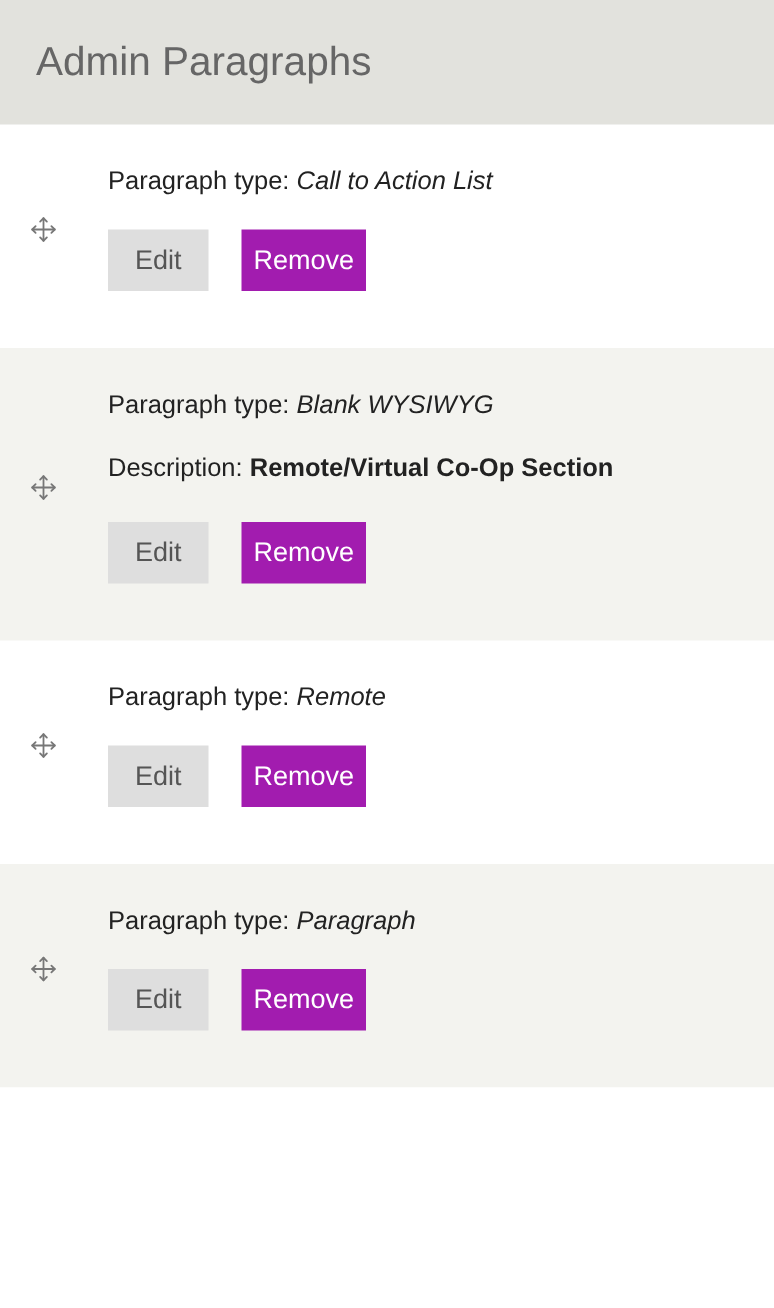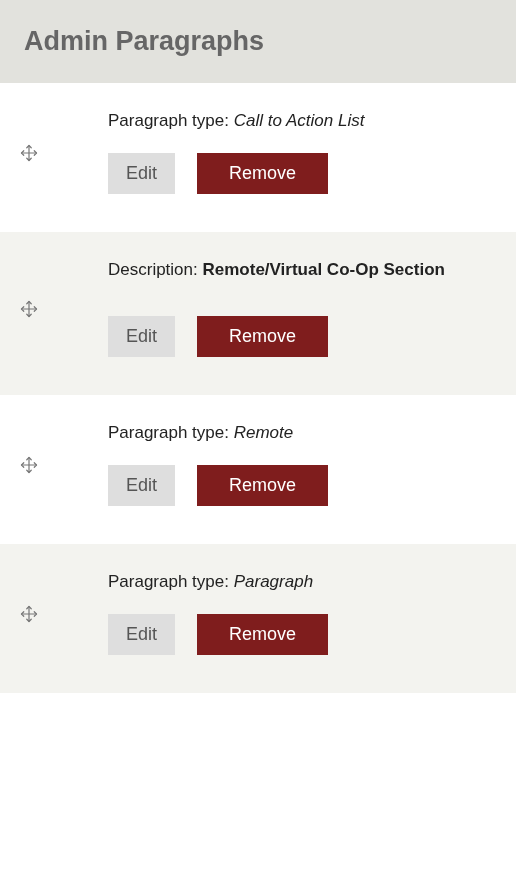--- a/index.html
+++ b/index.html
@@ -5,28 +5,27 @@
     * { box-sizing: border-box; margin: 0; padding: 0; }
     body {
       font-family: "Helvetica Neue", Helvetica, Arial, sans-serif;
       background: #ffffff;
       width: 516px;
     }
     .header {
       background: #e2e2dd;
       padding: 26px 24px;
       font-size: 27px;
-      font-weight: 700;
+      font-weight: 400;
       color: #666666;
     }
     .row {
       display: flex;
       align-items: center;
       padding: 28px 20px 38px 20px;
-      gap: 36px;
     }
     .row.alt {
       background: #f3f3ef;
     }
     .drag-col {
       width: 40px;
       flex: 0 0 40px;
       display: flex;
       align-items: center;
       justify-content: flex-start;
@@ -43,44 +42,44 @@
       font-size: 17px;
       color: #222;
       margin-bottom: 22px;
     }
     .type-value {
       font-style: italic;
     }
     .desc-line {
       font-size: 17px;
       color: #222;
-      margin-bottom: 36px;
+      margin-bottom: 26px;
     }
     .desc-value {
       font-weight: 700;
     }
     .buttons {
       display: flex;
       gap: 22px;
     }
     .btn-edit {
       background: #dedede;
       border: none;
       color: #555;
       font-size: 18px;
       padding: 10px 18px;
       cursor: pointer;
       font-family: inherit;
     }
     .btn-remove {
-      background: #7f1d1d;
+      background: #a21caf;
       border: none;
       color: #fff;
       font-size: 18px;
-      padding: 10px 32px;
+      padding: 10px 8px;
       cursor: pointer;
       font-family: inherit;
     }
   </style>
 </head>
 <body>
 
 <div class="header">Admin Paragraphs</div>
 
 <div id="rows-container">
@@ -112,20 +111,23 @@
       <svg viewBox="0 0 24 24" fill="none" stroke="#777" stroke-width="1.6" stroke-linecap="round" stroke-linejoin="round">
         <line x1="12" y1="2" x2="12" y2="22"></line>
         <line x1="2" y1="12" x2="22" y2="12"></line>
         <polyline points="9 5 12 2 15 5"></polyline>
         <polyline points="9 19 12 22 15 19"></polyline>
         <polyline points="5 9 2 12 5 15"></polyline>
         <polyline points="19 9 22 12 19 15"></polyline>
       </svg>
     </div>
     <div class="content-col">
+      <div class="type-line">
+        <span>Paragraph type: </span><span class="type-value">Blank WYSIWYG</span>
+      </div>
       <div class="desc-line" style="">
         <span>Description: </span><span class="desc-value">Remote/Virtual Co-Op Section</span>
       </div>
       <div class="buttons">
         <button class="btn-edit">Edit</button>
         <button class="btn-remove">Remove</button>
       </div>
     </div>
   </div>
 

